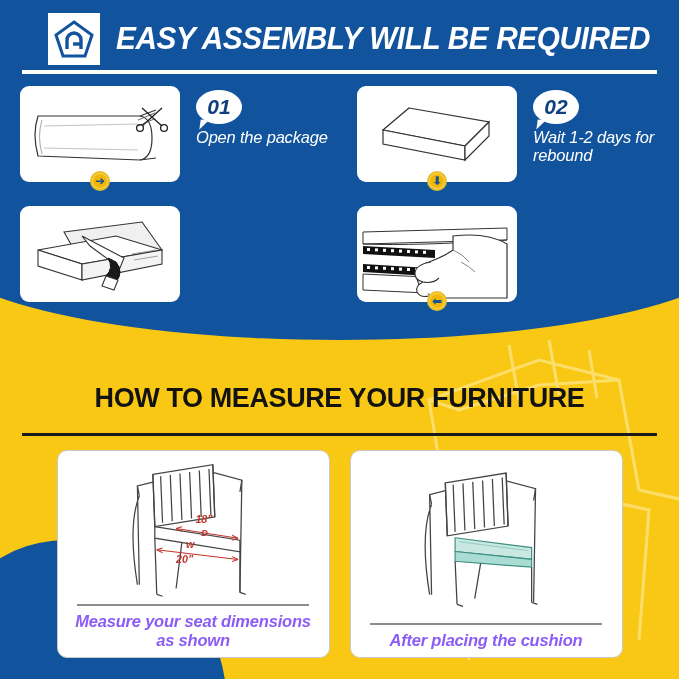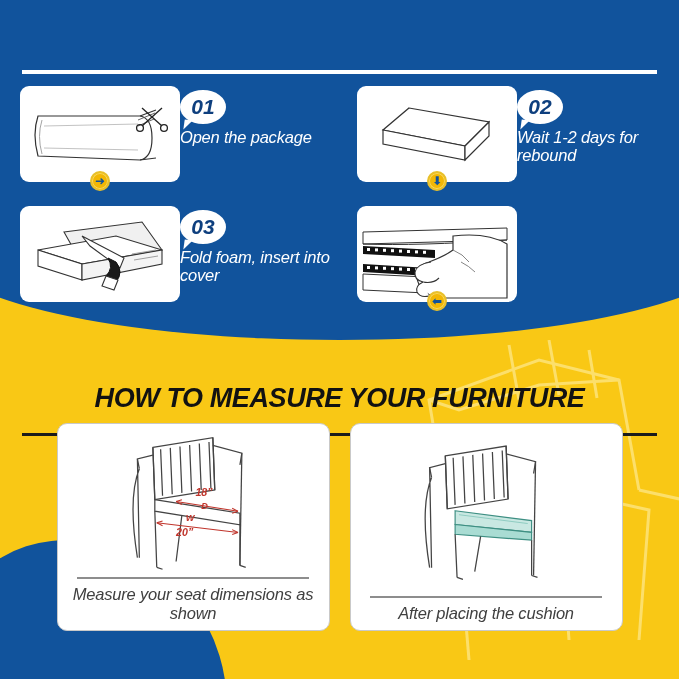--- a/index.html
+++ b/index.html
@@ -140,20 +140,21 @@
     box-shadow: 0 0 0 1px #F9D75C inset;
     display: flex;
     align-items: center;
     justify-content: center;
     color: #11539C;
     font-size: 12px;
     line-height: 1;
     font-weight: bold;
   }
   .step-text {
+    margin-left: 16px;
     padding-top: 4px;
     flex: 1 1 auto;
     min-width: 0;
   }
   .step-num {
     display: inline-flex;
     align-items: center;
     justify-content: center;
     position: relative;
     width: 46px;
@@ -189,36 +190,35 @@
   
   .measure-title {
     position: absolute;
     top: 383px;
     left: 0;
     width: 679px;
     text-align: center;
     color: #121212;
     font-size: 27px;
     font-weight: bold;
-    font-style: italic;
     letter-spacing: -0.4px;
     white-space: nowrap;
   }
   .measure-rule {
     position: absolute;
     left: 22px;
     top: 433px;
     width: 635px;
     height: 3px;
     background: #1b1b1b;
   }
 
   .measure-cards {
     position: absolute;
-    top: 423px;
+    top: 450px;
     left: 0;
     width: 679px;
     display: flex;
     justify-content: center;
     gap: 20px;
   }
   .measure-card {
     width: 273px;
     height: 208px;
     background: #ffffff;
@@ -235,23 +235,23 @@
     display: block;
   }
   .card-divider {
     width: 232px;
     height: 2px;
     background: #8d8d8d;
     margin: 2px 0 6px;
     flex: 0 0 auto;
   }
   .card-caption {
-    color: #404040;
+    color: #8b5cf6;
     font-size: 16.5px;
-    font-weight: normal;
+    font-weight: bold;
     font-style: italic;
     line-height: 1.12;
     text-align: center;
     letter-spacing: -0.2px;
     flex: 0 0 auto;
   }
 </style>
 </head>
 <body>
 
@@ -266,20 +266,30 @@
     <path d="M170 150 L180 300"></path>
     <path d="M70 200 L80 320"></path>
     <path d="M120 5 L130 60 M160 0 L170 55 M200 10 L208 58"></path>
     <path d="M250 150 L295 160"></path>
     <path d="M60 180 L20 195"></path>
   </svg>
 
   <div class="blue-panel"></div>
   <div class="corner-wave"></div>
 
+  <div class="header">
+    <div class="brand-mark">
+      <svg width="42" height="42" viewBox="0 0 42 42">
+        <polygon points="21,4 39,17 32,38 10,38 3,17" fill="none" stroke="#11539C" stroke-width="3"></polygon>
+        <path d="M14 31 L14 22 A7 7 0 0 1 28 22 L28 31" fill="none" stroke="#11539C" stroke-width="3.4"></path>
+        <path d="M28 26 L20 26" stroke="#11539C" stroke-width="3.4"></path>
+      </svg>
+    </div>
+    <div class="header-title">EASY ASSEMBLY WILL BE REQUIRED</div>
+  </div>
   <div class="header-rule"></div>
 
   <div class="steps">
 
     <div class="step">
       <div class="step-figure">
         <svg viewBox="0 0 160 96">
           <path d="M18 30 Q12 48 18 70 L120 74 Q132 72 132 52 Q132 32 120 30 Z" fill="#fff" stroke="#333" stroke-width="1.2"></path>
           <path d="M22 34 Q17 50 22 68" fill="none" stroke="#999" stroke-width="0.9"></path>
           <path d="M24 40 L118 38" stroke="#bbb" stroke-width="0.9"></path>
@@ -321,24 +331,20 @@
         <svg viewBox="0 0 160 96">
           <polygon points="44,26 122,16 142,44 62,58" fill="#f0f0f0" stroke="#333" stroke-width="1.1"></polygon>
           <polygon points="18,44 96,30 142,44 62,58" fill="#fff" stroke="#333" stroke-width="1.1"></polygon>
           <polygon points="18,44 62,58 62,74 18,60" fill="#fff" stroke="#333" stroke-width="1.1"></polygon>
           <polygon points="62,58 142,44 142,58 62,74" fill="#f4f4f4" stroke="#333" stroke-width="1.1"></polygon>
           <path d="M62 30 L104 52 L100 62 L70 40 Z" fill="#fff" stroke="#333" stroke-width="1.1"></path>
           <path d="M96 56 Q104 66 96 76 L86 70 Q94 62 88 52 Z" fill="#1a1a1a" stroke="#111" stroke-width="1"></path>
           <path d="M86 70 L82 80 L94 84 L98 74 Z" fill="#fff" stroke="#333" stroke-width="1.1"></path>
           <path d="M112 48 L136 44 M114 54 L138 50" stroke="#888" stroke-width="0.8"></path>
         </svg>
-      </div>
-      <div class="step-text">
-        <div class="step-num">03</div>
-        <div class="step-label">Fold foam, insert into cover</div>
       </div>
     </div>
 
     <div class="step">
       <div class="step-figure">
         <svg viewBox="0 0 160 96">
           <path d="M6 26 L150 22 L150 34 L6 38 Z" fill="#fff" stroke="#333" stroke-width="1"></path>
           <path d="M6 38 Q60 40 150 34" fill="none" stroke="#333" stroke-width="1"></path>
           <path d="M6 40 L78 44 L78 52 L6 48 Z" fill="#111"></path>
           <g fill="#fff">

